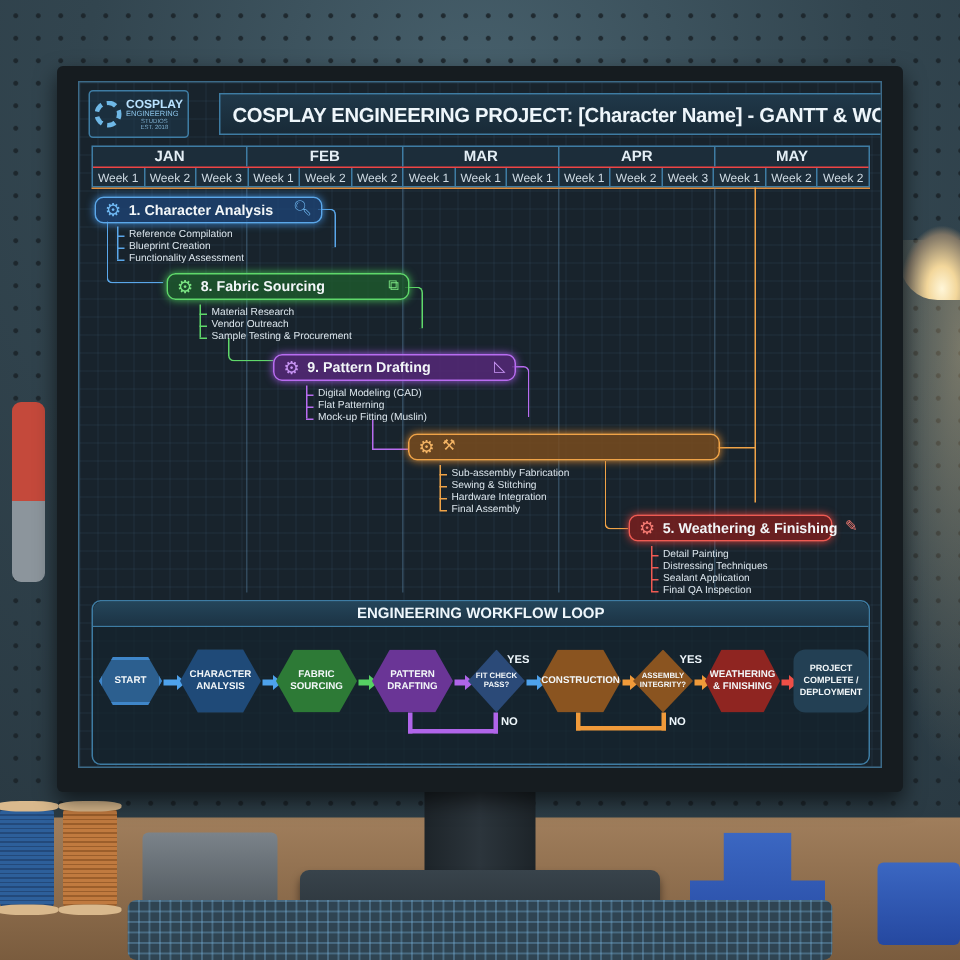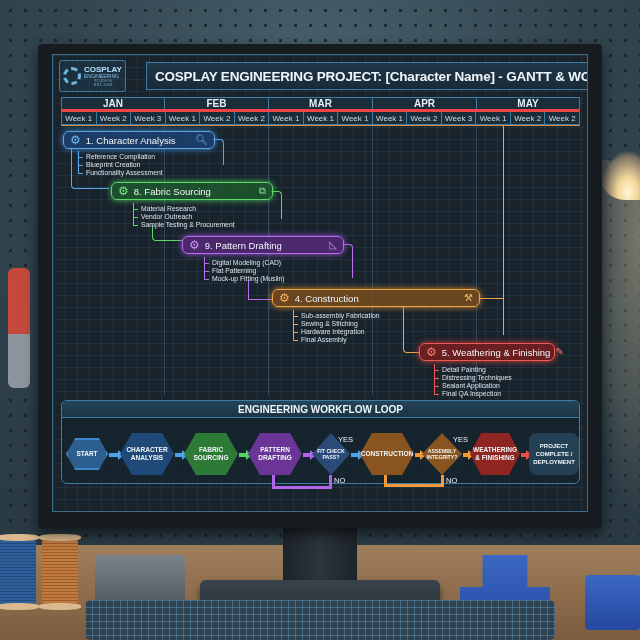--- a/index.html
+++ b/index.html
@@ -42,30 +42,30 @@
 .logo-gear{width:18px;height:18px;border-radius:50%;border:3px dashed #6fb8e6;flex:none}
 .logo-text{display:flex;flex-direction:column;line-height:1}
 .logo-text .l1{font-size:8px;font-weight:bold;color:#b9e2ff}
 .logo-text .l2{font-size:5px;color:#8cc5ea}
 .logo-text .l3{font-size:4px;color:#7aa9c8;text-align:center}
 .title-bar{flex:1;height:28px;border:1px solid #3e7ca3;background:linear-gradient(#203849,#182a37);display:flex;align-items:center;padding-left:8px;
  clip-path:polygon(0 0,97% 0,100% 25%,100% 100%,0 100%)}
 .title{color:#eef6fb;font-weight:bold;font-size:13.5px;letter-spacing:-.2px;white-space:nowrap}
 
 .timeline{position:absolute;left:8px;top:42px;width:519px;height:28px;border:1px solid #3e7ca3;background:#1c2d3a}
-.months{display:flex;height:14px;border-bottom:3px solid #ef4444}
+.months{display:flex;height:14px;border-bottom:1px solid #ef4444}
 .month{color:#e4eef5;font-weight:bold;font-size:10px;display:flex;justify-content:center;align-items:center;border-right:1px solid #3e7ca3}
 .weeks{display:flex;height:13px}
 .week{flex:1;color:#cfdbe4;font-size:8px;display:flex;justify-content:center;align-items:center;border-right:1px solid #3e7ca3;white-space:nowrap}
 .tl-line{position:absolute;left:8px;top:70px;width:519px;height:1px;background:#e08d3d}
 .vline{position:absolute;top:70px;width:1px;background:rgba(100,150,185,.35)}
 
 .task{position:absolute;height:18px;border-radius:6px;display:flex;align-items:center;padding:0 6px;gap:5px;border:1.5px solid}
 .task .gear{font-size:12px;line-height:1}
-.task .tlabel{font-size:9.5px;font-weight:normal;color:#f2f6f8;white-space:nowrap;flex:1}
+.task .tlabel{font-size:9.5px;font-weight:bold;color:#f2f6f8;white-space:nowrap;flex:1}
 .task .ticon{font-size:10px;line-height:1}
 .t1{border-color:#5aa7ea;background:rgba(30,70,120,.75);box-shadow:0 0 6px #3f8ad6}
 .t1 .gear,.t1 .ticon{color:#6fb8f2}
 .t2{border-color:#5fd86a;background:rgba(30,90,45,.8);box-shadow:0 0 6px #47c157}
 .t2 .gear,.t2 .ticon{color:#7be583}
 .t3{border-color:#b86cf0;background:rgba(85,40,120,.85);box-shadow:0 0 6px #9b55d8}
 .t3 .gear,.t3 .ticon{color:#c995f5}
 .t4{border-color:#f0a347;background:rgba(120,75,30,.85);box-shadow:0 0 6px #df8b2e}
 .t4 .gear,.t4 .ticon{color:#f5b565}
 .t5{border-color:#ef5a52;background:rgba(120,30,30,.85);box-shadow:0 0 6px #d8403a}
@@ -77,30 +77,30 @@
 .subs::before{content:"";position:absolute;left:0;top:-2px;bottom:4px;width:1px}
 .s1 div::before,.s1::before{background:#5aa7ea}
 .s2 div::before,.s2::before{background:#5fd86a}
 .s3 div::before,.s3::before{background:#b86cf0}
 .s4 div::before,.s4::before{background:#f0a347}
 .s5 div::before,.s5::before{background:#ef5a52}
 
 .conn{position:absolute;border-style:solid;border-width:0}
 
 
-.wf{position:absolute;left:8px;top:345px;width:519px;height:84px;border:1px solid #3e7ca3;border-radius:6px;background:rgba(20,35,45,.7)}
+.wf{position:absolute;left:8px;top:345px;width:519px;height:110px;border:1px solid #3e7ca3;border-radius:6px;background:rgba(20,35,45,.7)}
 .wf-title{height:17px;border-bottom:1px solid #3e7ca3;background:linear-gradient(#24455a,#1c3344);color:#eef6fb;font-weight:bold;font-size:10px;display:flex;align-items:center;justify-content:center;border-radius:6px 6px 0 0}
 .node{position:absolute;display:flex;align-items:center;justify-content:center;text-align:center;color:#f2f6f8;font-weight:bold;font-size:6.5px;line-height:8px;
  clip-path:polygon(22% 0,78% 0,100% 50%,78% 100%,22% 100%,0 50%)}
 .node span{position:relative;z-index:1}
 .diamond{position:absolute;display:flex;align-items:center;justify-content:center;text-align:center;color:#f2f6f8;font-weight:bold;font-size:5.2px;line-height:6px;
  clip-path:polygon(50% 0,100% 50%,50% 100%,0 50%)}
 .wf-arrow{position:absolute;height:4px}
 .wf-arrow::after{content:"";position:absolute;right:-5px;top:-3px;border-left:6px solid;border-left-color:inherit;border-top:5px solid transparent;border-bottom:5px solid transparent}
-.yesno{position:absolute;color:#eef6fb;font-weight:normal;font-size:7.5px}
+.yesno{position:absolute;color:#eef6fb;font-weight:bold;font-size:7.5px}
 .loop{position:absolute;border-style:solid;border-width:0 3px 3px 3px;border-top:none}
 </style>
 </head>
 <body>
 
 <div class="pegboard"></div>
 <div class="wall-glow"></div>
 <div class="lamp"></div>
 <div class="wrench"></div>
 <div class="desk"></div>
@@ -202,21 +202,20 @@
     <span class="ticon">◺</span>
   </div>
   <div class="subs s3" style="left:151px;top:204px">
     <div>Digital Modeling (CAD)</div>
     <div>Flat Patterning</div>
     <div>Mock-up Fitting (Muslin)</div>
   </div>
 
   <div class="task t4" style="left:219px;top:234px;width:208px">
     <span class="gear">⚙</span>
-    <span class="tlabel">4. Construction</span>
     <span class="ticon">⚒</span>
   </div>
   <div class="subs s4" style="left:240px;top:257px">
     <div>Sub-assembly Fabrication</div>
     <div>Sewing &amp; Stitching</div>
     <div>Hardware Integration</div>
     <div>Final Assembly</div>
   </div>
 
   <div class="task t5" style="left:366px;top:288px;width:136px">

